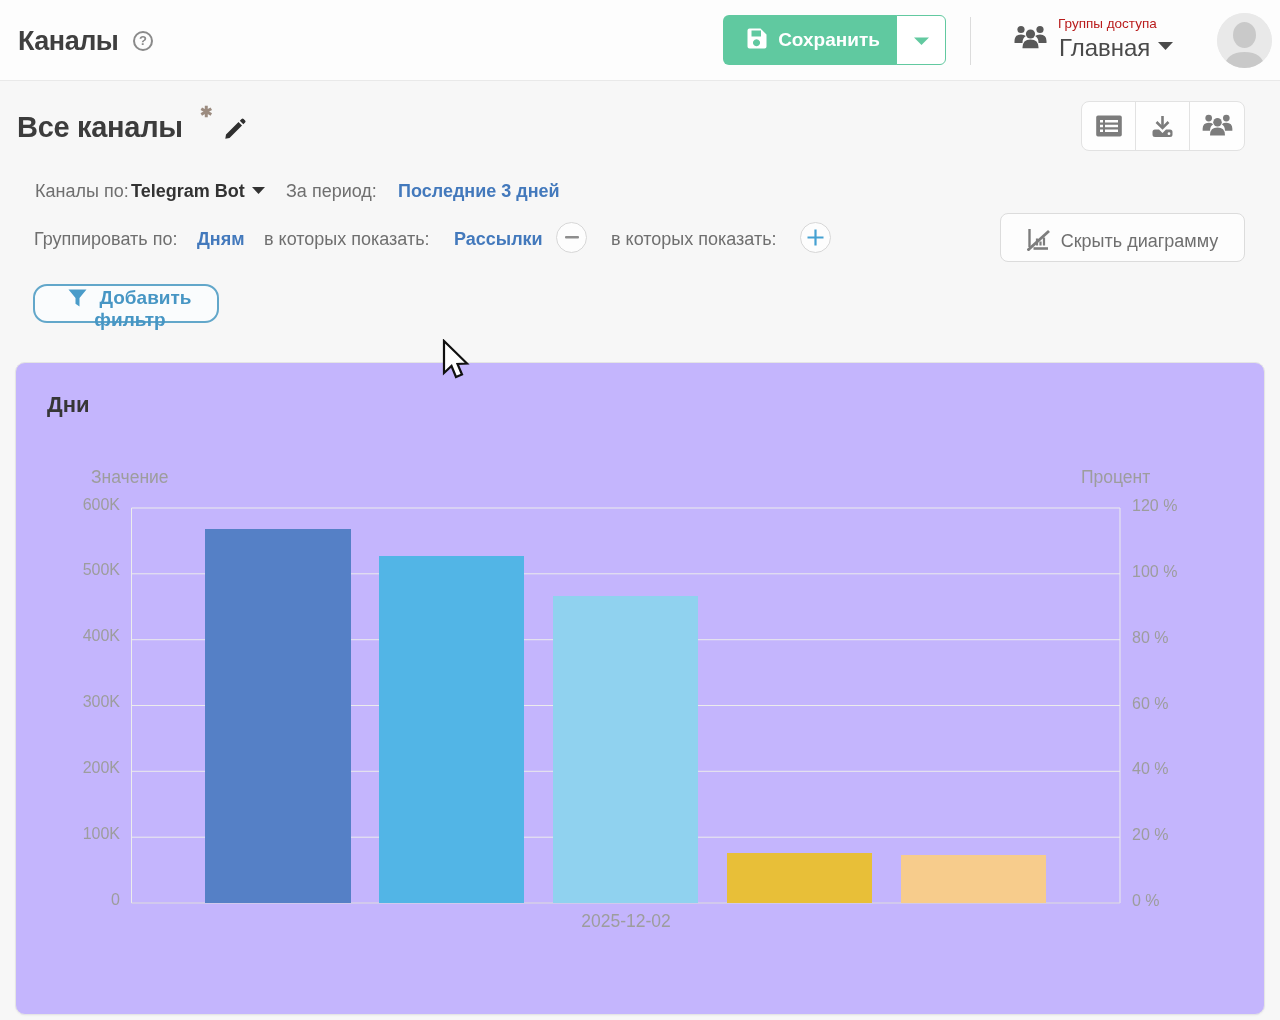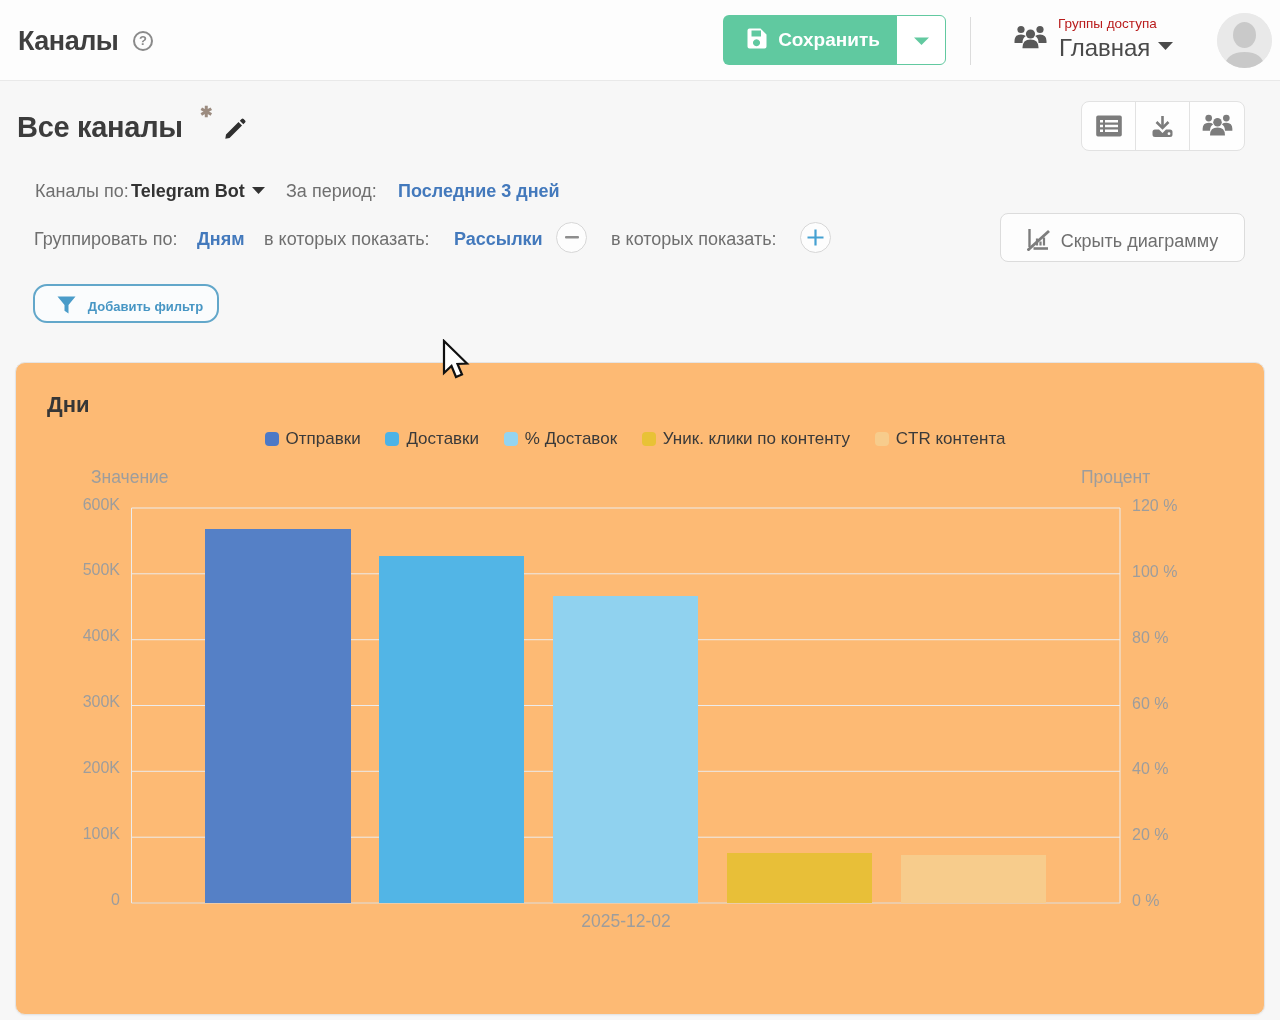--- a/index.html
+++ b/index.html
@@ -22,23 +22,23 @@
   .btngroup { position:absolute; left:1081px; top:101px; width:164px; height:50px; background:#fefefe; border:1px solid #e2e2e2; border-radius:8px; display:flex; }
   .btngroup .cell { width:54.6px; height:48px; display:flex; align-items:center; justify-content:center; border-right:1px solid #e2e2e2; }
   .btngroup .cell:last-child { border-right:none; }
 
   .t { position:absolute; font-size:18px; line-height:20px; white-space:nowrap; }
   .gray { color:#6f6f6f; }
   .dark { color:#333;text-align:center; }
   .blue { color:#4379bc; font-weight:bold; }
   .circbtn { position:absolute; width:31px; height:31px; border:1px solid #d7d7d7; border-radius:50%; background:#fdfdfd; display:flex; align-items:center; justify-content:center; }
   .hidebtn { position:absolute; left:1000px; top:213px; width:245px; height:49px; background:#fdfdfd; border:1px solid #dcdcdc; border-radius:8px; color:#6f6f6f; font-size:18px; }
-  .filterbtn { position:absolute; left:33px; top:284px; width:186px; height:39px; background:#fafcfd; border:2px solid #62a7ca; border-radius:14px; color:#4796c4; font-size:13px; font-weight:bold; padding-left:8px; }
-
-  .card { position:absolute; left:15px; top:362px; width:1250px; height:653px; background:#fdba74; border:1px solid #e5e5e5; border-radius:10px; box-shadow:0 1px 2px rgba(0,0,0,0.04);padding-left:48px; }
+  .filterbtn { position:absolute; left:33px; top:284px; width:186px; height:39px; background:#fafcfd; border:2px solid #62a7ca; border-radius:14px; color:#4796c4; font-size:19px; font-weight:bold; padding-left:8px; }
+
+  .card { position:absolute; left:15px; top:362px; width:1250px; height:653px; background:#c4b5fd; border:1px solid #e5e5e5; border-radius:10px; box-shadow:0 1px 2px rgba(0,0,0,0.04);padding-left:48px; }
   .card-title { position:absolute; left:31px; top:29px; font-size:22px; font-weight:bold; color:#363636; }
   .legend { position:absolute; left:-5px; top:66px; width:1248px; text-align:center; font-size:17px; color:#3a3a3a; }
   .leg-item { display:inline-flex; align-items:center; margin:0 10px; }
   .leg-sq { width:14px; height:14px; border-radius:4px; margin-right:7px; display:inline-block; }
 </style>
 </head>
 <body>
   <div class="hdr">
     <div class="hdr-title">Каналы</div>
     <div class="qmark">?</div>
@@ -142,27 +142,20 @@
         <path d="M0.5 22.5 L22 3" stroke-width="2.8"></path>
       </g>
     </svg>Скрыть диаграмму</button>
   <button class="filterbtn">
     <svg style="position:relative;top:3px;margin-right:12px;" width="19" height="18" viewBox="0 0 19 18">
       <path d="M0.5 0.5 h18 l-7 8.5 v8.5 l-4 -2.8 v-5.7 z" fill="#4a9cc9"></path>
     </svg>Добавить фильтр</button>
 
   <div class="card">
     <div class="card-title">Дни</div>
-    <div class="legend">
-      <span class="leg-item"><span class="leg-sq" style="background:#4d79c6;"></span>Отправки</span>
-      <span class="leg-item"><span class="leg-sq" style="background:#4db3e6;"></span>Доставки</span>
-      <span class="leg-item"><span class="leg-sq" style="background:#94d4f0;"></span>% Доставок</span>
-      <span class="leg-item"><span class="leg-sq" style="background:#e8c236;"></span>Уник. клики по контенту</span>
-      <span class="leg-item"><span class="leg-sq" style="background:#f7cc8c;"></span>CTR контента</span>
-    </div>
     <svg id="chart" style="position:absolute;left:0;top:0;" width="1248" height="651" viewBox="0 0 1248 651">
       <text x="75" y="119.5" font-size="17.5" fill="#9d9d9d">Значение</text>
       <text x="1065" y="119.5" font-size="17.5" fill="#9d9d9d">Процент</text>
 
       <g stroke="#ececec" stroke-width="1">
         <line x1="115.5" y1="145" x2="1104" y2="145"></line>
         <line x1="115.5" y1="210.8" x2="1104" y2="210.8"></line>
         <line x1="115.5" y1="276.7" x2="1104" y2="276.7"></line>
         <line x1="115.5" y1="342.5" x2="1104" y2="342.5"></line>
         <line x1="115.5" y1="408.3" x2="1104" y2="408.3"></line>

